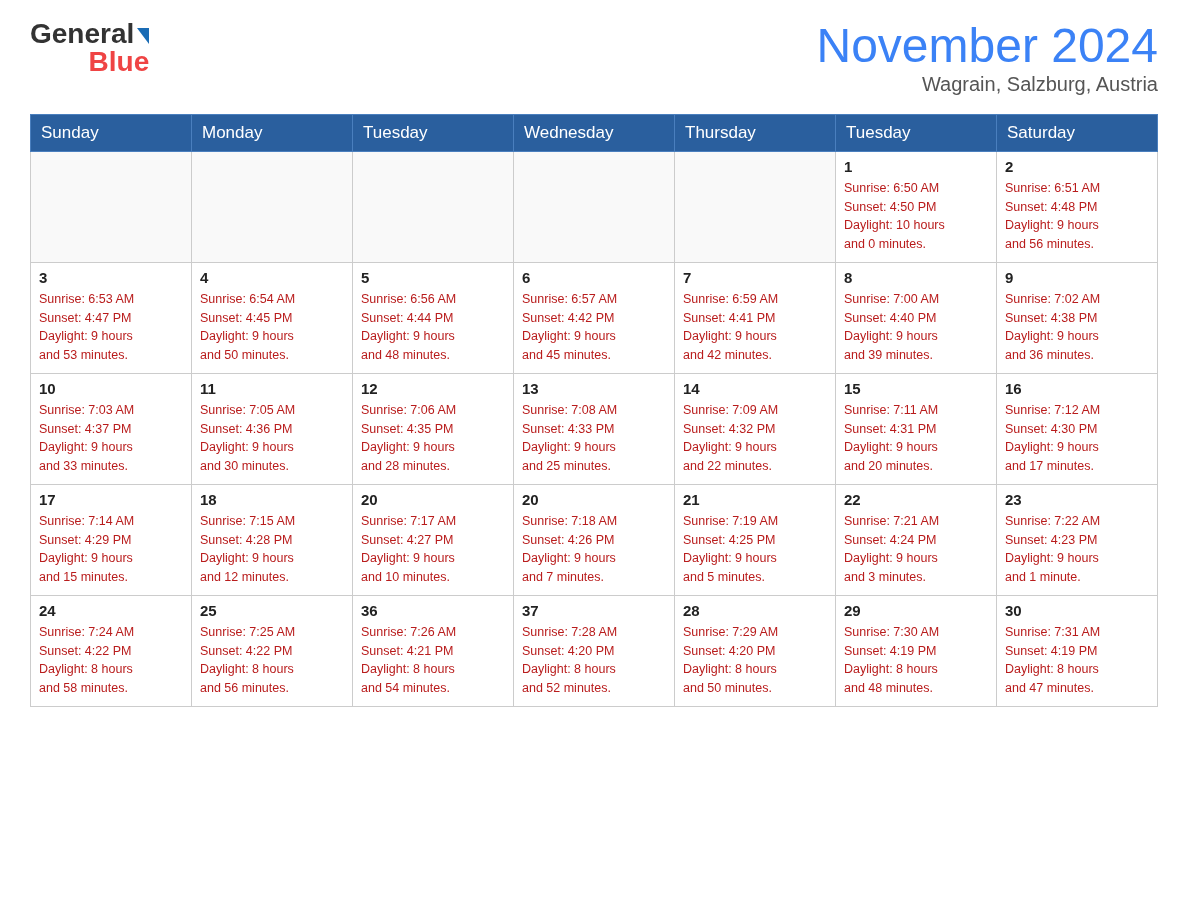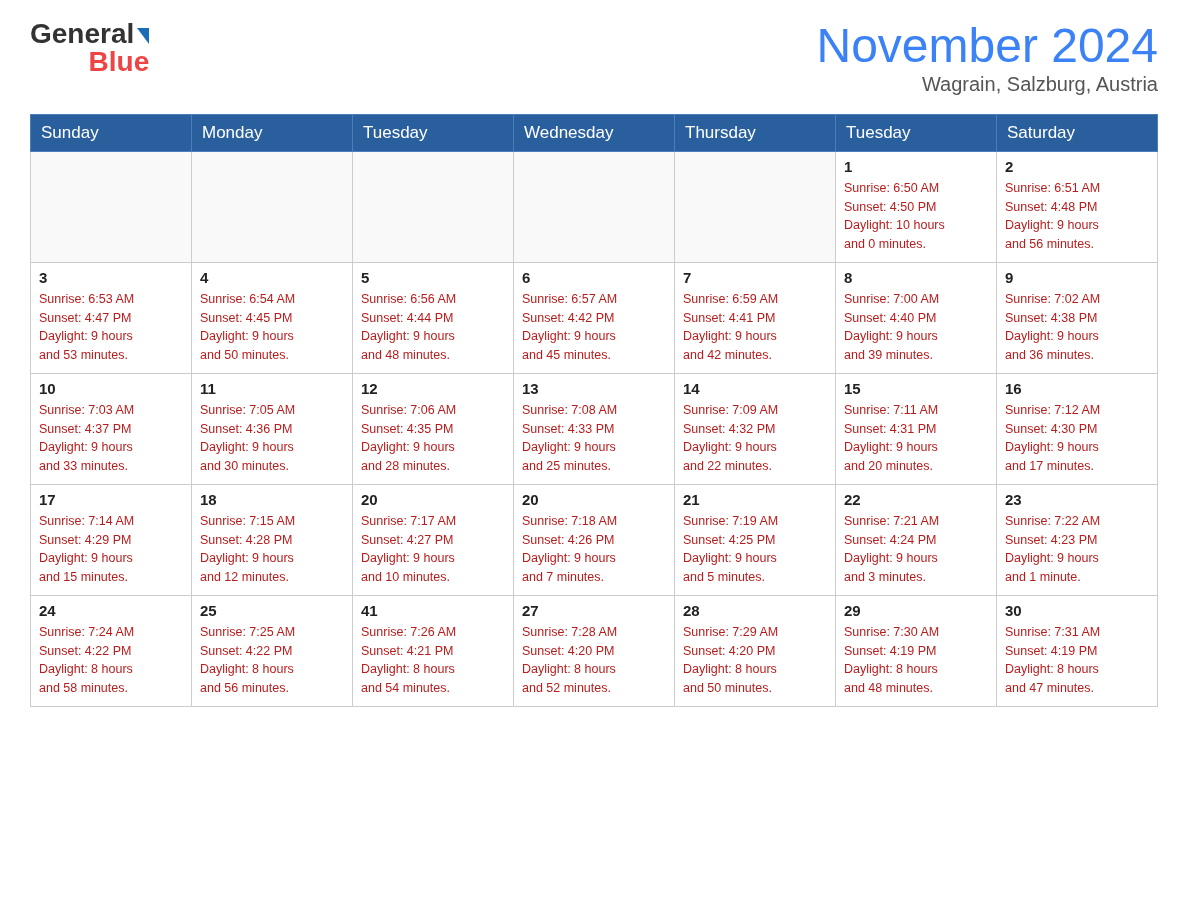--- a/index.html
+++ b/index.html
@@ -228,25 +228,25 @@
       <tr class="week-row">
         <td>
           <span class="day-number">24</span>
           <div class="day-info">Sunrise: 7:24 AM<br>Sunset: 4:22 PM<br>Daylight: 8 hours<br>and 58 minutes.</div>
         </td>
         <td>
           <span class="day-number">25</span>
           <div class="day-info">Sunrise: 7:25 AM<br>Sunset: 4:22 PM<br>Daylight: 8 hours<br>and 56 minutes.</div>
         </td>
         <td>
-          <span class="day-number">41</span>
+          <span class="day-number">36</span>
           <div class="day-info">Sunrise: 7:26 AM<br>Sunset: 4:21 PM<br>Daylight: 8 hours<br>and 54 minutes.</div>
         </td>
         <td>
-          <span class="day-number">27</span>
+          <span class="day-number">37</span>
           <div class="day-info">Sunrise: 7:28 AM<br>Sunset: 4:20 PM<br>Daylight: 8 hours<br>and 52 minutes.</div>
         </td>
         <td>
           <span class="day-number">28</span>
           <div class="day-info">Sunrise: 7:29 AM<br>Sunset: 4:20 PM<br>Daylight: 8 hours<br>and 50 minutes.</div>
         </td>
         <td>
           <span class="day-number">29</span>
           <div class="day-info">Sunrise: 7:30 AM<br>Sunset: 4:19 PM<br>Daylight: 8 hours<br>and 48 minutes.</div>
         </td>

